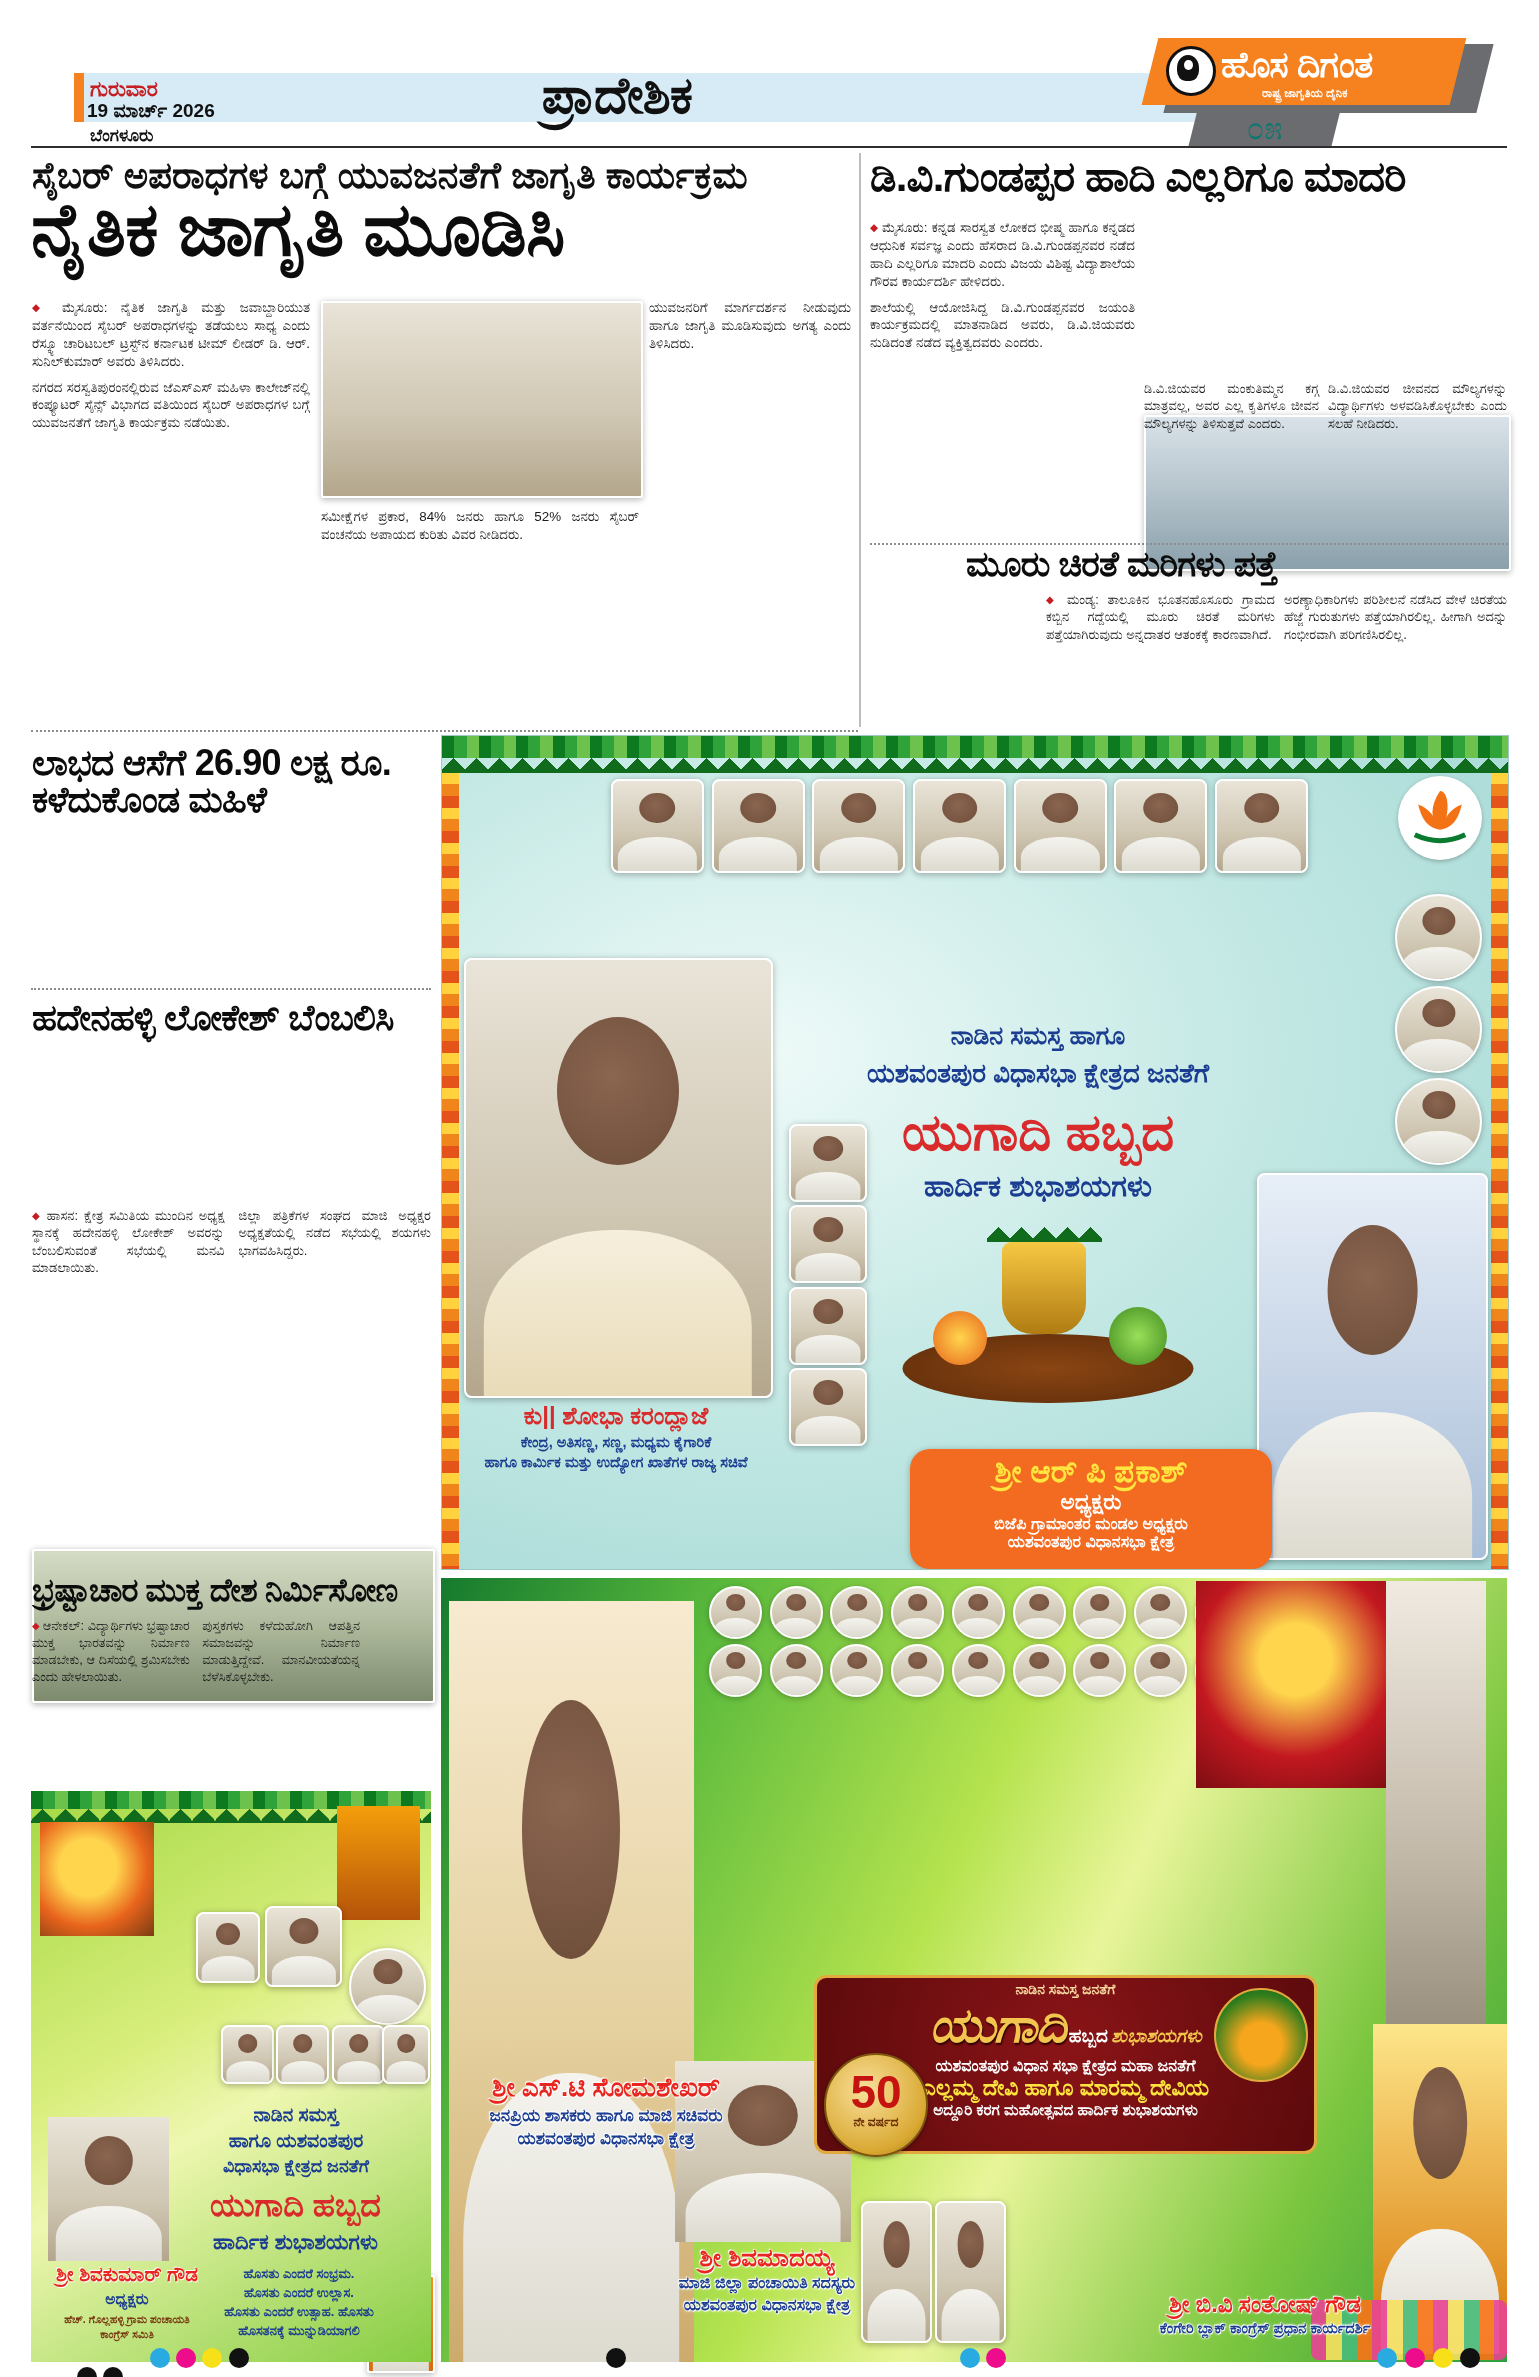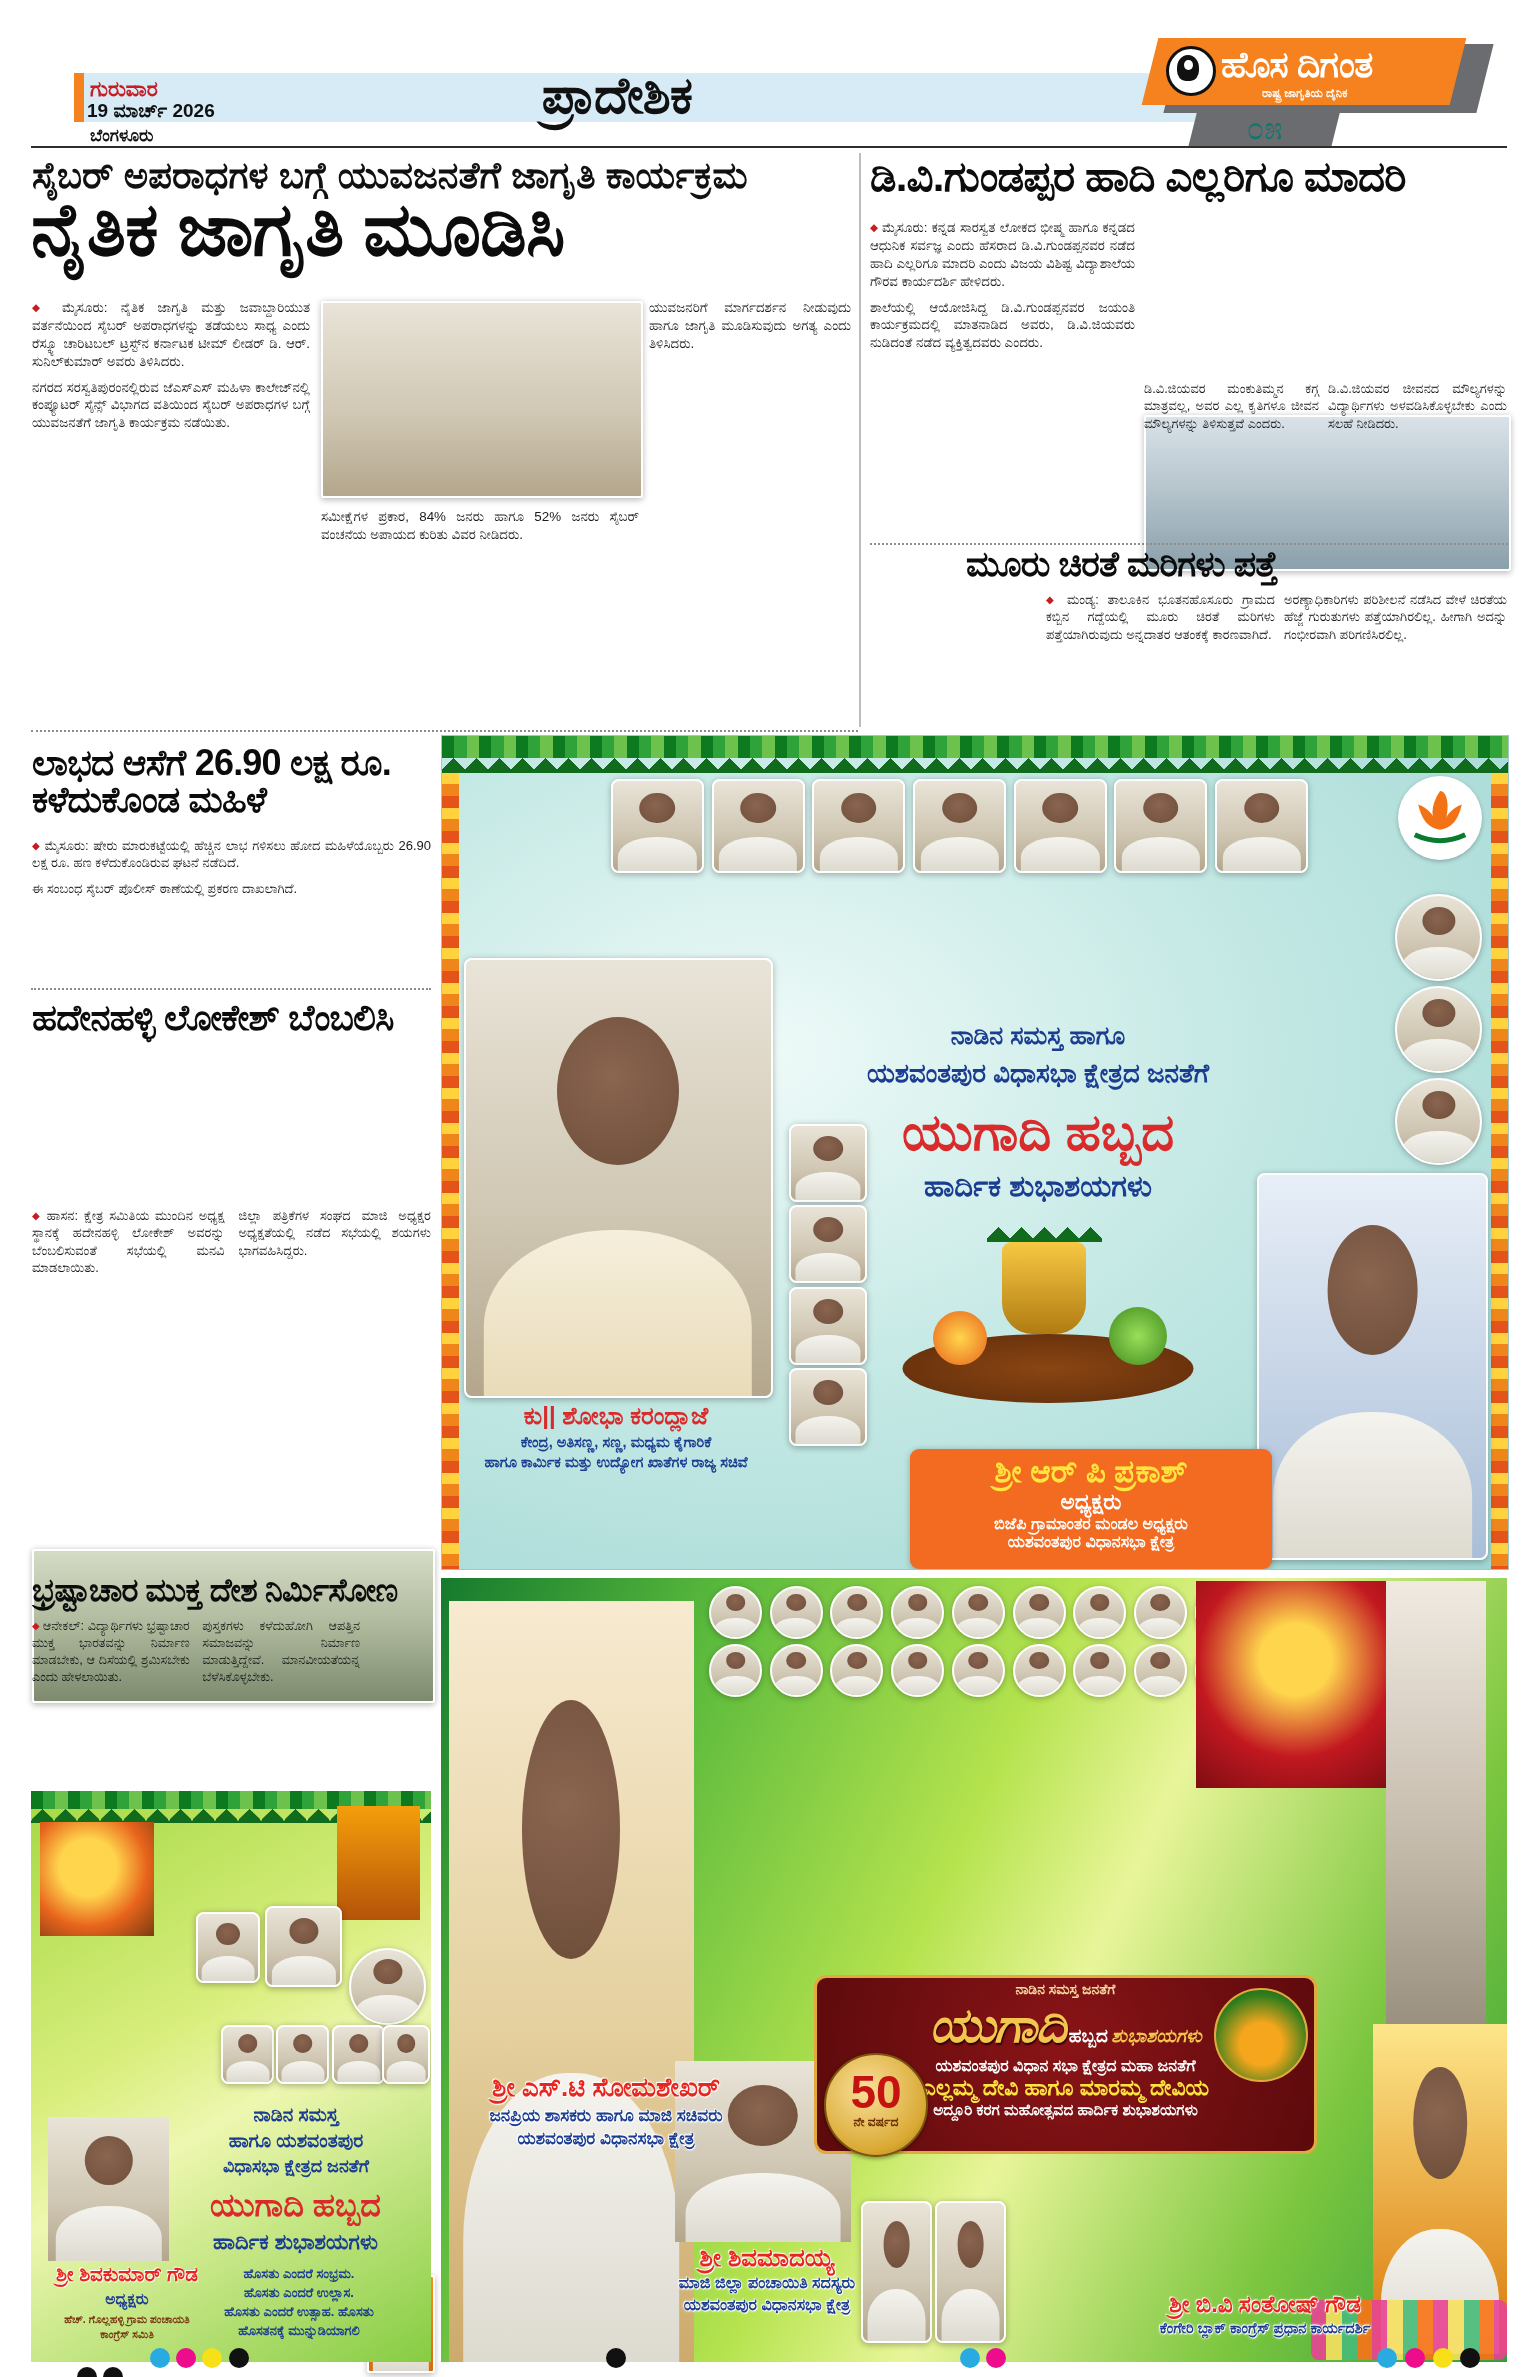--- a/index.html
+++ b/index.html
@@ -108,24 +108,20 @@
   <div class="abs jtxt" style="left:1046px;top:591px;width:229px;height:137px;font-size:13px">
     <p class="lead">ಮಂಡ್ಯ: ತಾಲೂಕಿನ ಭೂತನಹೊಸೂರು ಗ್ರಾಮದ ಕಬ್ಬಿನ ಗದ್ದೆಯಲ್ಲಿ ಮೂರು ಚಿರತೆ ಮರಿಗಳು ಪತ್ತೆಯಾಗಿರುವುದು ಅನ್ನದಾತರ ಆತಂಕಕ್ಕೆ ಕಾರಣವಾಗಿದೆ.</p>
   </div>
   <div class="abs jtxt" style="left:1284px;top:591px;width:223px;height:137px;font-size:13px">
     <p>ಅರಣ್ಯಾಧಿಕಾರಿಗಳು ಪರಿಶೀಲನೆ ನಡೆಸಿದ ವೇಳೆ ಚಿರತೆಯ ಹೆಜ್ಜೆ ಗುರುತುಗಳು ಪತ್ತೆಯಾಗಿರಲಿಲ್ಲ. ಹೀಗಾಗಿ ಅದನ್ನು ಗಂಭೀರವಾಗಿ ಪರಿಗಣಿಸಿರಲಿಲ್ಲ.</p>
   </div>
 
   <div class="abs dotted" style="left:31px;top:730px;width:827px"></div>
 
   <div class="abs hl" style="left:32px;top:744px;width:400px;font-size:36px">ಲಾಭದ ಆಸೆಗೆ 26.90 ಲಕ್ಷ ರೂ. ಕಳೆದುಕೊಂಡ ಮಹಿಳೆ</div>
-  <div class="abs jtxt" style="left:32px;top:837px;width:399px;height:144px;font-size:13px">
-    <p class="lead">ಮೈಸೂರು: ಷೇರು ಮಾರುಕಟ್ಟೆಯಲ್ಲಿ ಹೆಚ್ಚಿನ ಲಾಭ ಗಳಿಸಲು ಹೋದ ಮಹಿಳೆಯೊಬ್ಬರು 26.90 ಲಕ್ಷ ರೂ. ಹಣ ಕಳೆದುಕೊಂಡಿರುವ ಘಟನೆ ನಡೆದಿದೆ.</p>
-    <p>ಈ ಸಂಬಂಧ ಸೈಬರ್ ಪೊಲೀಸ್ ಠಾಣೆಯಲ್ಲಿ ಪ್ರಕರಣ ದಾಖಲಾಗಿದೆ.</p>
-  </div>
 
   <div class="abs dotted" style="left:31px;top:988px;width:400px"></div>
 
   <div class="abs hl" style="left:32px;top:999px;width:400px;font-size:36px">ಹದೇನಹಳ್ಳಿ ಲೋಕೇಶ್ ಬೆಂಬಲಿಸಿ</div>
   <div class="abs ph noface hall" style="left:32px;top:1046px;width:399px;height:150px;border-radius:3.1px"></div>
   <div class="abs jtxt" style="left:32px;top:1207px;width:399px;height:357px;font-size:13px;column-count:2;column-gap:14px">
     <p class="lead">ಹಾಸನ: ಕ್ಷೇತ್ರ ಸಮಿತಿಯ ಮುಂದಿನ ಅಧ್ಯಕ್ಷ ಸ್ಥಾನಕ್ಕೆ ಹದೇನಹಳ್ಳಿ ಲೋಕೇಶ್ ಅವರನ್ನು ಬೆಂಬಲಿಸುವಂತೆ ಸಭೆಯಲ್ಲಿ ಮನವಿ ಮಾಡಲಾಯಿತು.</p>
     <p>ಜಿಲ್ಲಾ ಪತ್ರಿಕೆಗಳ ಸಂಘದ ಮಾಜಿ ಅಧ್ಯಕ್ಷರ ಅಧ್ಯಕ್ಷತೆಯಲ್ಲಿ ನಡೆದ ಸಭೆಯಲ್ಲಿ ಶಯಗಳು ಭಾಗವಹಿಸಿದ್ದರು.</p>
   </div>
 
@@ -188,21 +184,21 @@
       <div style="position:absolute;left:46px;top:84px;width:54px;height:54px;border-radius:50%;background:radial-gradient(#ffd54d,#e8641c)"></div>
       <div style="position:absolute;left:222px;top:80px;width:58px;height:58px;border-radius:50%;background:radial-gradient(#9ae05a,#3f8a1e)"></div>
     </div>
 
     <div class="ph round" style="position:absolute;right:26px;top:158px;width:83px;height:83px"></div>
     <div class="ph round" style="position:absolute;right:26px;top:250px;width:83px;height:83px"></div>
     <div class="ph round" style="position:absolute;right:26px;top:342px;width:83px;height:83px"></div>
 
     <div class="ph" style="position:absolute;right:20px;top:437px;width:227px;height:383px;background:linear-gradient(#e7eef7,#a9bed8)"></div>
 
-    <div style="position:absolute;left:468px;top:713px;width:362px;height:115px;background:#f26b21;border-radius:9px;
+    <div style="position:absolute;left:468px;top:713px;width:362px;height:115px;background:#f26b21;border-radius:20px;
                 box-shadow:0 1.5px 6.1px rgba(0,0,0,.25);text-align:center;padding-top:4.6px">
       <div style="font-weight:900;font-size:31px;color:#ffe53d">ಶ್ರೀ ಆರ್ ಪಿ ಪ್ರಕಾಶ್</div>
       <div style="font-weight:800;font-size:21.5px;color:#fff">ಅಧ್ಯಕ್ಷರು</div>
       <div style="font-weight:700;font-size:16px;color:#fff">ಬಿಜೆಪಿ ಗ್ರಾಮಾಂತರ ಮಂಡಲ ಅಧ್ಯಕ್ಷರು</div>
       <div style="font-weight:700;font-size:16px;color:#fff">ಯಶವಂತಪುರ ವಿಧಾನಸಭಾ ಕ್ಷೇತ್ರ</div>
     </div>
   </div>
 
   <div class="abs" style="left:441px;top:1578px;width:1066px;height:784px;overflow:hidden;
               background:linear-gradient(115deg,#157a2e 0%,#59b93c 20%,#b5e34e 45%,#e9f59a 58%,#7cc63f 80%,#2f9e3c 100%)">

